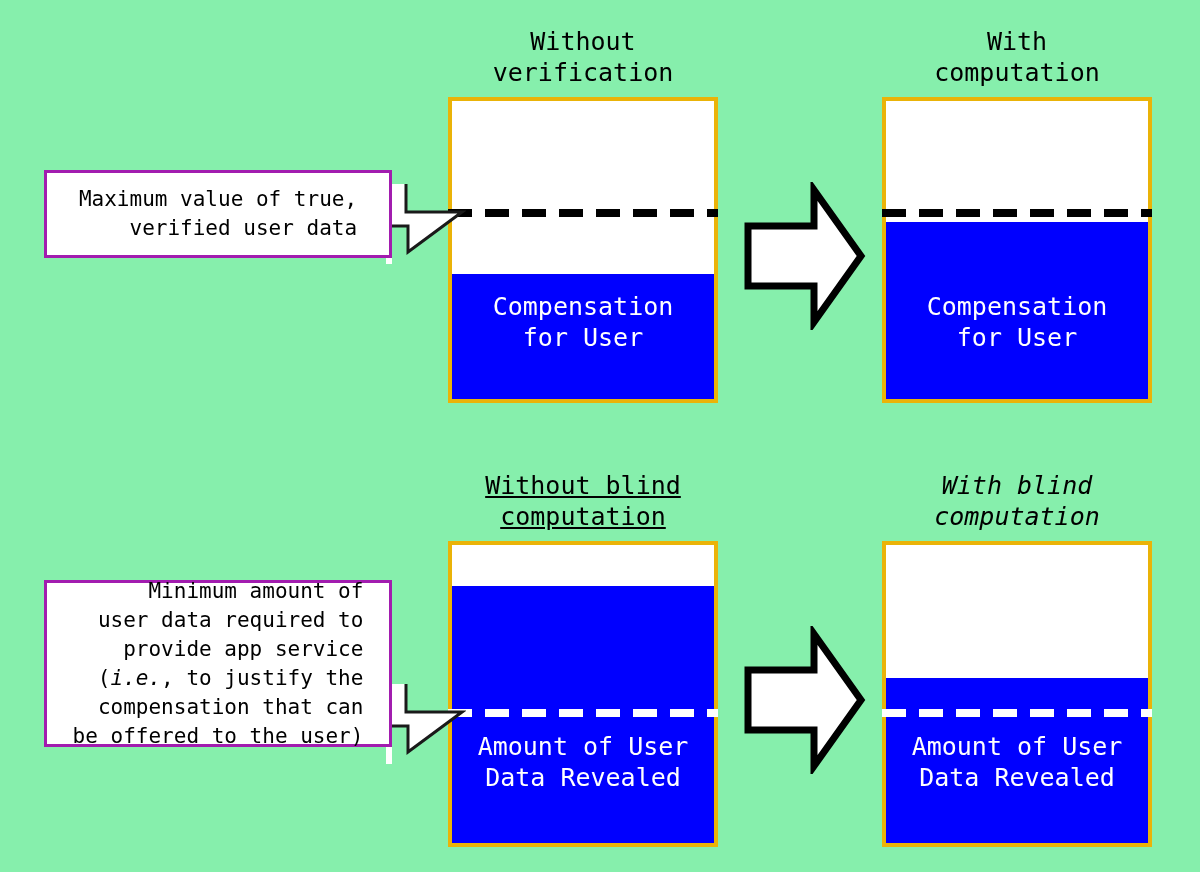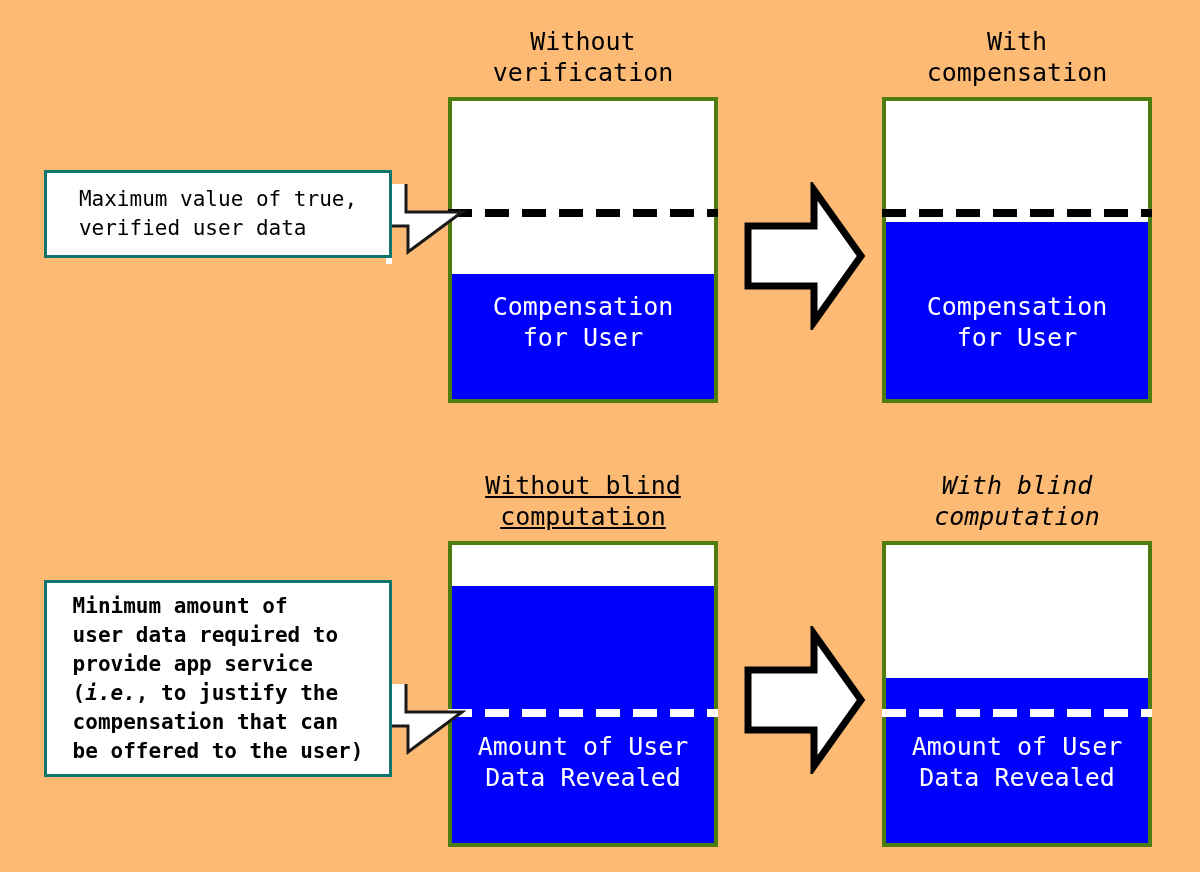--- a/index.html
+++ b/index.html
@@ -4,42 +4,42 @@
 <style>
   html, body {
     margin: 0;
     padding: 0;
     background: #ffffff;
   }
   #canvas {
     position: relative;
     width: 1200px;
     height: 872px;
-    background: #fdba74;
+    background: #86efac;
     font-family: "DejaVu Sans Mono", "Liberation Mono", monospace;
     overflow: hidden;
   }
 
   
   .panel-title {
     position: absolute;
     text-align: center;
     font-size: 25px;
     line-height: 31px;
     color: #000000;
     font-family: "DejaVu Sans Mono", "Liberation Mono", monospace;
     white-space: pre-line;
     letter-spacing: 0px;
   }
 
   
   .bar {
     position: absolute;
     box-sizing: border-box;
-    border: 4px solid #4d7c0f;
+    border: 4px solid #eab308;
     background: #ffffff;
     padding-left: 23px;
   }
   .bar-fill {
     position: absolute;
     left: 0;
     right: 0;
     bottom: 0;
     background: #0000ff;
   }
@@ -67,26 +67,26 @@
       transparent 37px
     );
   }
   .dash-black { color: #000000; }
   .dash-white { color: #ffffff; }
 
   
   .callout {
     position: absolute;
     box-sizing: border-box;
-    border: 3px solid #0f766e;
+    border: 3px solid #a21caf;
     background: #ffffff;
     display: flex;
     align-items: center;
     justify-content: center;
-    text-align: left;
+    text-align: right;
     color: #000000;
     font-size: 21px;
     line-height: 29px;
     font-family: "DejaVu Sans Mono", "Liberation Mono", monospace;
     white-space: pre-line;
     padding: 8px 10px;
   }
   .callout-tail {
     position: absolute;
     pointer-events: none;
@@ -99,21 +99,21 @@
 </style>
 </head>
 <body>
 
 <div id="canvas">
 
   <div class="panel-title" style="left:448px; top:26px; width:270px;">Without
 verification</div>
 
   <div class="panel-title" style="left:882px; top:26px; width:270px;">With
-compensation</div>
+computation</div>
 
   <div class="bar" style="left:448px; top:97px; width:270px; height:306px;">
     <div class="bar-fill" style="height:125px;"></div>
     <div class="bar-label" style="bottom:46px;">Compensation
 for User</div>
   </div>
   <div class="dash-line dash-black" style="left:448px; top:209px; width:270px;"></div>
 
   <div class="bar" style="left:882px; top:97px; width:270px; height:306px;">
     <div class="bar-fill" style="height:177px;"></div>
@@ -156,20 +156,20 @@
 
   <svg class="block-arrow" style="left:744px; top:626px;" width="122" height="148" viewBox="0 0 122 148">
     <polygon points="4,44 70,44 70,8 117,74 70,140 70,104 4,104" fill="#ffffff" stroke="#000000" stroke-width="7" stroke-linejoin="miter"></polygon>
   </svg>
 
   <svg class="callout-tail" style="left:386px; top:684px;" width="80" height="84" viewBox="0 0 80 84">
     <path d="M 2,0 L 2,42 L 22,42 L 22,68 L 76,28 L 20,28 L 20,0" fill="#ffffff" stroke="#1a1a1a" stroke-width="3" stroke-linejoin="miter"></path>
     <rect x="0" y="2" width="6" height="78" fill="#ffffff"></rect>
   </svg>
 
-  <div class="callout" style="left:44px; top:580px; width:348px; height:197px;font-weight:bold;"><span><span>Minimum amount of
+  <div class="callout" style="left:44px; top:580px; width:348px; height:167px;"><span><span>Minimum amount of
 user data required to
 provide app service
 (</span><i>i.e.</i><span>, to justify the
 compensation that can
 be offered to the user)</span></span></div>
 
 </div>
 
 </body></html>

